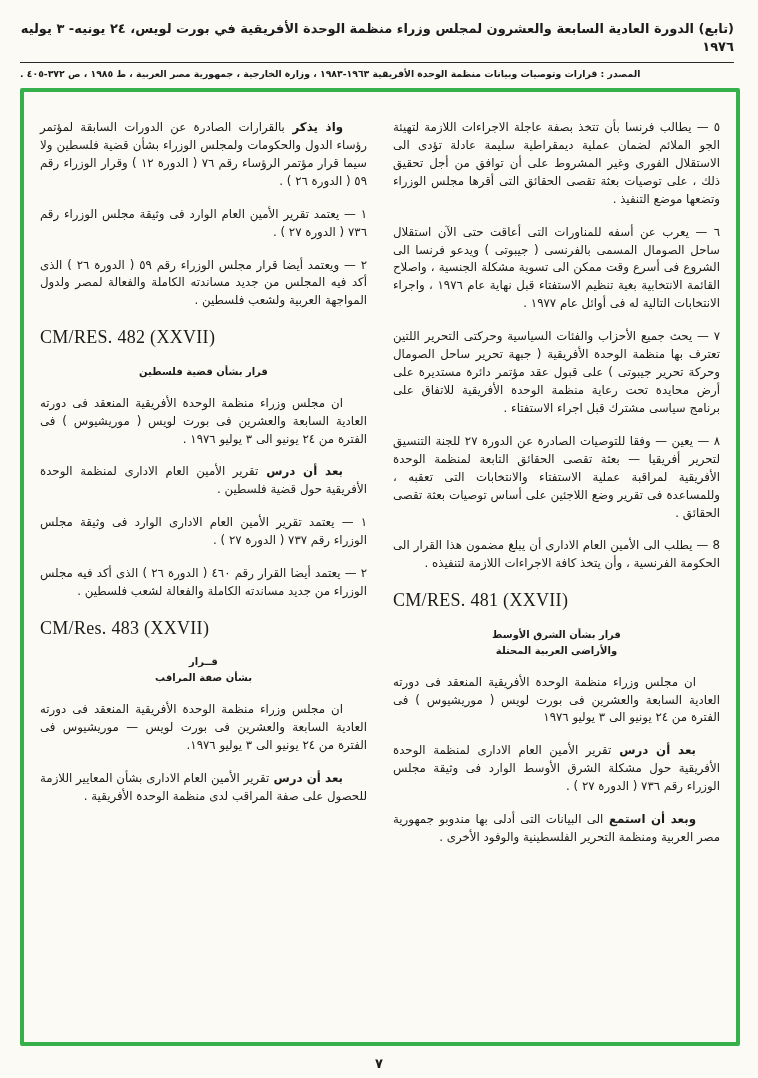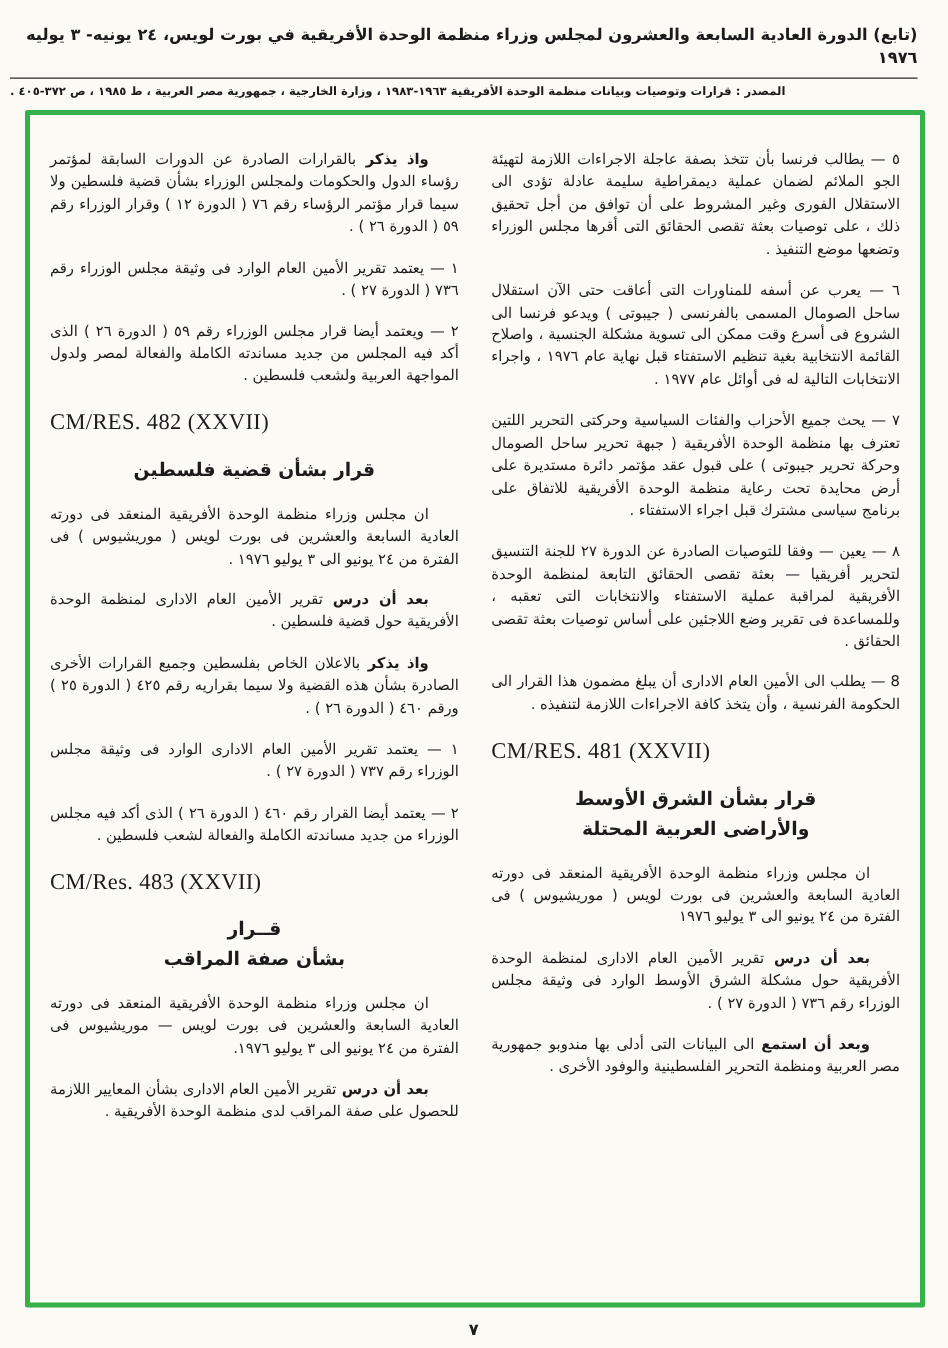--- a/index.html
+++ b/index.html
@@ -6,21 +6,21 @@
   body {
     width: 758px; height: 1078px;
     background: #fbfaf5;
     color: #1b1b1b;
     font-family: "DejaVu Sans", sans-serif;
     position: relative;
     overflow: hidden;
   }
   .header {
     direction: rtl;
-    padding: 20px 24px 0 8px;
+    padding: 20px 24px 0 20px;
   }
   .title {
     font-size: 13px;
     font-weight: bold;
     text-align: right;
     line-height: 1.4;
   }
   .rule {
     border: 0;
     border-top: 1.6px solid #2a2a2a;
@@ -62,21 +62,21 @@
     text-align: left;
     font-family: "Liberation Serif", serif;
     font-size: 18px;
     letter-spacing: 0.3px;
     margin: 14px 0 12px 0;
   }
   .block-head {
     text-indent: 0;
     text-align: center;
     font-weight: bold;
-    font-size: 15px;
+    font-size: 10px;
     white-space: pre-line;
     margin: 0 0 12px 0;
     line-height: 1.6;
   }
   .lead { font-weight: bold; }
   .lead:not(:empty)::after { content: " "; }
   .footer {
     position: absolute;
     bottom: 6px; left: 0; right: 0;
     text-align: center;
@@ -134,21 +134,20 @@
 
           <div class="block block-latin"><span class="lead"></span><span>CM/RES. 482 (XXVII)</span></div>
 
           <div class="block block-head"><span class="lead"></span><span>قرار بشأن قضية فلسطين</span></div>
 
           <div class="block block-para"><span class="lead"></span><span>ان مجلس وزراء منظمة الوحدة الأفريقية المنعقد فى دورته العادية السابعة والعشرين فى بورت لويس ( موريشيوس ) فى الفترة من ٢٤ يونيو الى ٣ يوليو ١٩٧٦ .</span></div>
 
           <div class="block block-para"><span class="lead">بعد أن درس</span><span>تقرير الأمين العام الادارى لمنظمة الوحدة الأفريقية حول قضية فلسطين .</span></div>
 
 
-          <div class="block block-para"><span class="lead">واذ يذكر</span><span>بالاعلان الخاص بفلسطين وجميع القرارات الأخرى الصادرة بشأن هذه القضية ولا سيما بقراريه رقم ٤٢٥ ( الدورة ٢٥ ) ورقم ٤٦٠ ( الدورة ٢٦ ) .</span></div>
 
           <div class="block block-item"><span class="lead"></span><span>١ — يعتمد تقرير الأمين العام الادارى الوارد فى وثيقة مجلس الوزراء رقم ٧٣٧ ( الدورة ٢٧ ) .</span></div>
 
           <div class="block block-item"><span class="lead"></span><span>٢ — يعتمد أيضا القرار رقم ٤٦٠ ( الدورة ٢٦ ) الذى أكد فيه مجلس الوزراء من جديد مساندته الكاملة والفعالة لشعب فلسطين .</span></div>
 
           <div class="block block-latin"><span class="lead"></span><span>CM/Res. 483 (XXVII)</span></div>
 
           <div class="block block-head"><span class="lead"></span><span>قــرار
 بشأن صفة المراقب</span></div>
 

